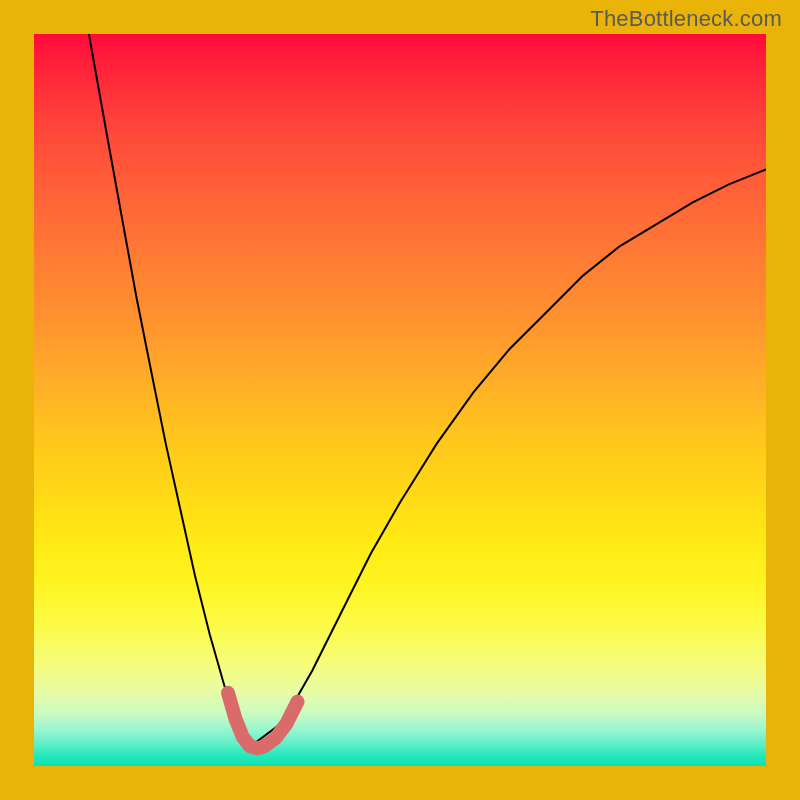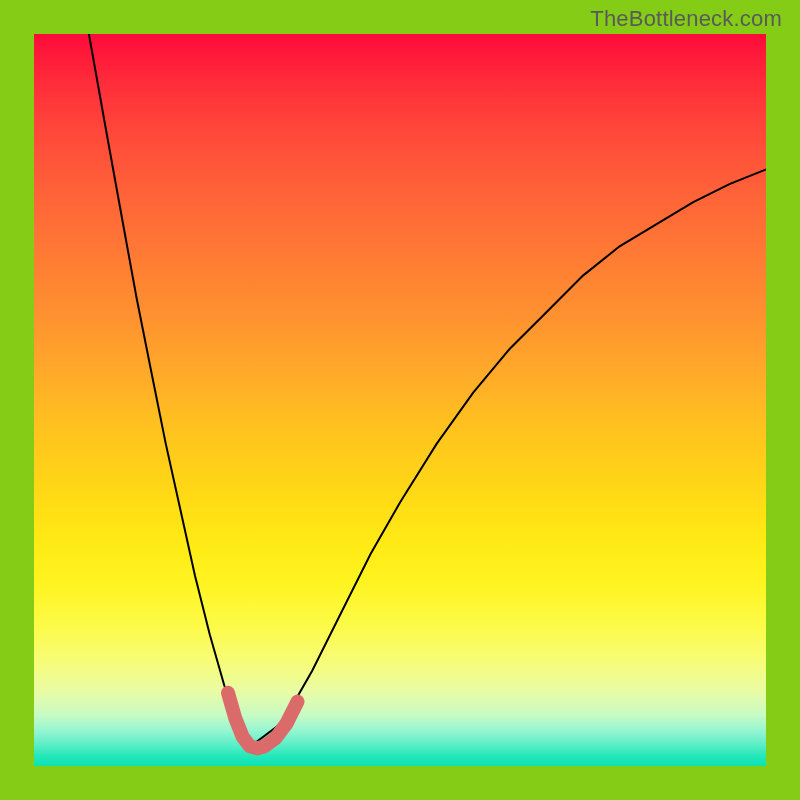--- a/index.html
+++ b/index.html
@@ -9,21 +9,21 @@
     height: 800px;
     background: #000;
     overflow: hidden;
   }
   .frame {
     position: absolute;
     left: 0;
     top: 0;
     width: 800px;
     height: 800px;
-    background: #84cc16;
+    background: #eab308;
   }
   .plot-area {
     position: absolute;
     left: 34px;
     top: 34px;
     width: 732px;
     height: 732px;
     overflow: hidden;
   }
   .gradient {

